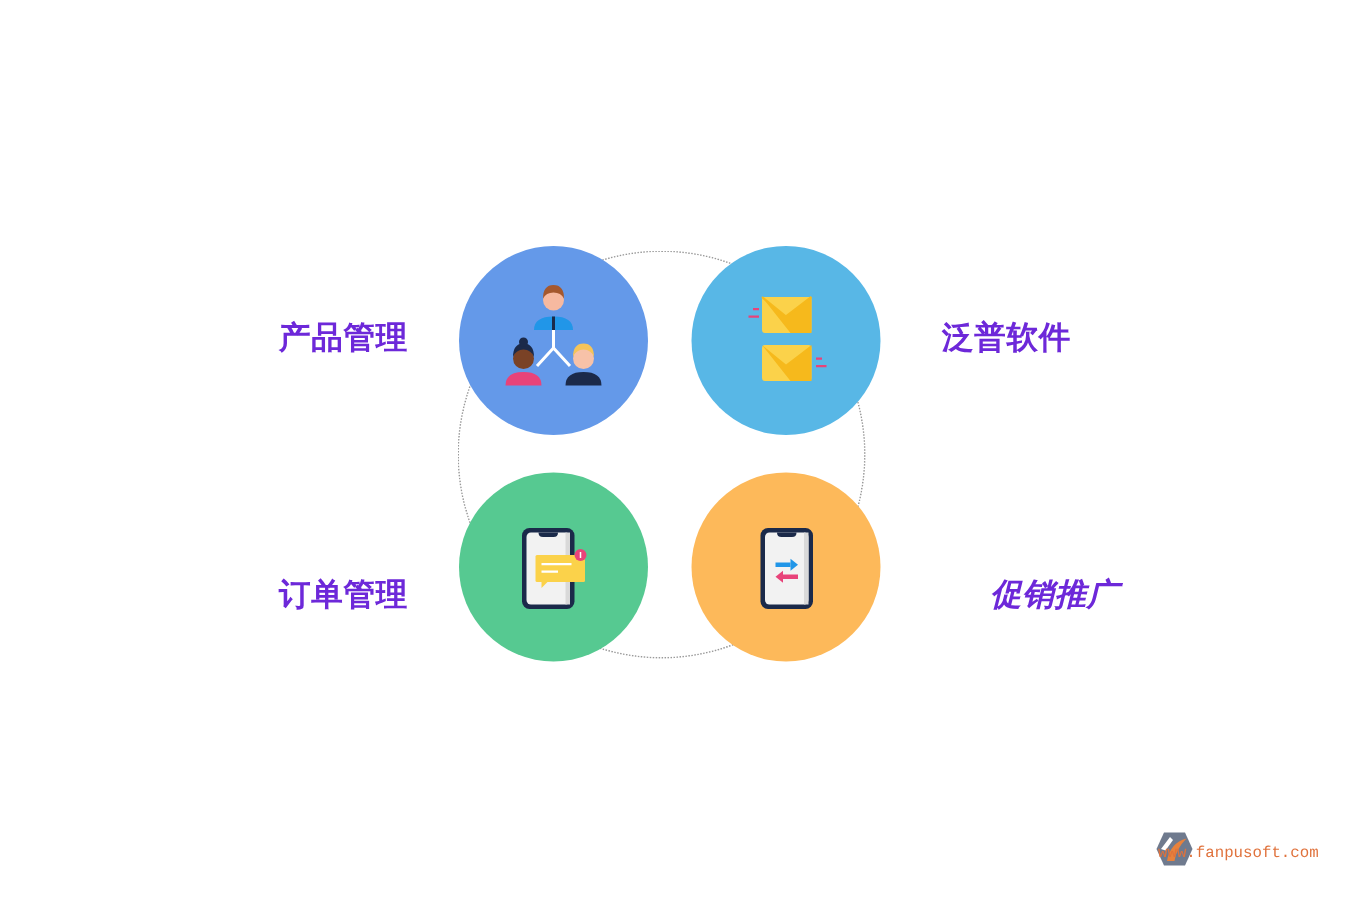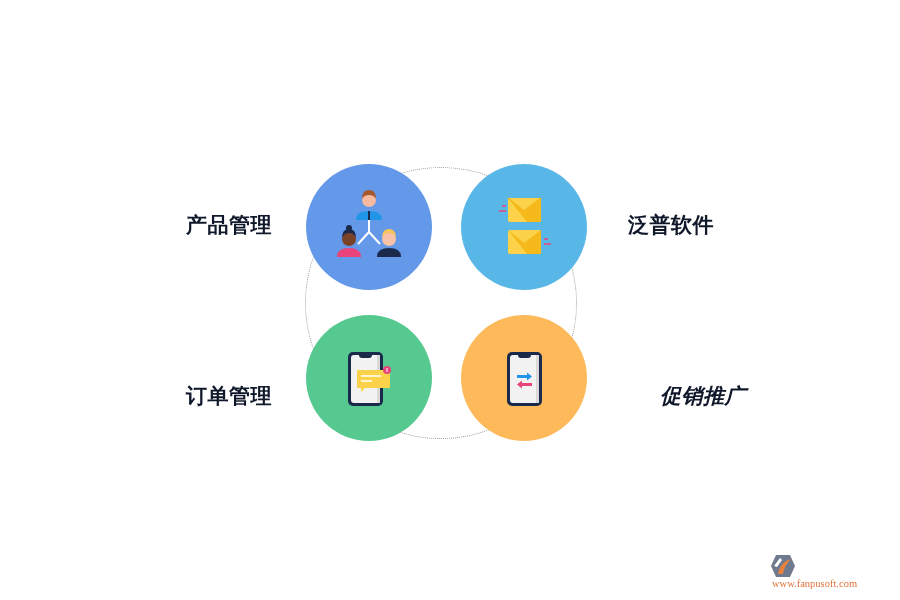--- a/index.html
+++ b/index.html
@@ -9,33 +9,33 @@
     }
     .ring {
       position: absolute; left: 305px; top: 167px; width: 272px; height: 272px;
       border-radius: 50%; border: 1.5px dotted #9a9a9a; box-sizing: border-box;
     }
     .node {
       position: absolute; width: 126px; height: 126px; border-radius: 50%;
     }
     .node svg { position: absolute; left: 0; top: 0; }
     .label {
-      position: absolute; font-size: 21px; font-weight: bold; color: #0f172a;
+      position: absolute; font-size: 21px; font-weight: bold; color: #6d28d9;
       letter-spacing: 0.5px; white-space: nowrap;
     }
     .logo {
       position: absolute; left: 770px; top: 552px; width: 125px; height: 40px;
     }
     .logo-text {
       position: absolute; left: 28px; top: 0px; font-size: 21px; color: #6f7a8e;
       letter-spacing: 1px; white-space: nowrap;
     }
     .logo-url {
-      position: absolute; left: 2px; top: 26px; font-size: 10.5px; color: #e0723c;
-      font-family: Liberation Serif, serif; white-space: nowrap; text-align: right;
+      position: absolute; left: 2px; top: 11px; font-size: 10.5px; color: #e0723c;
+      font-family: Liberation Mono, monospace; white-space: nowrap; text-align: right;
     }
     .logo-mark { position: absolute; left: 0; top: 2px; }
   </style>
 </head>
 <body>
 
 <div class="ring"></div>
 
 <div class="node" style="left:306px; top:164px; background:#6499e9;">
   <svg width="126" height="126" viewBox="0 0 126 126">

